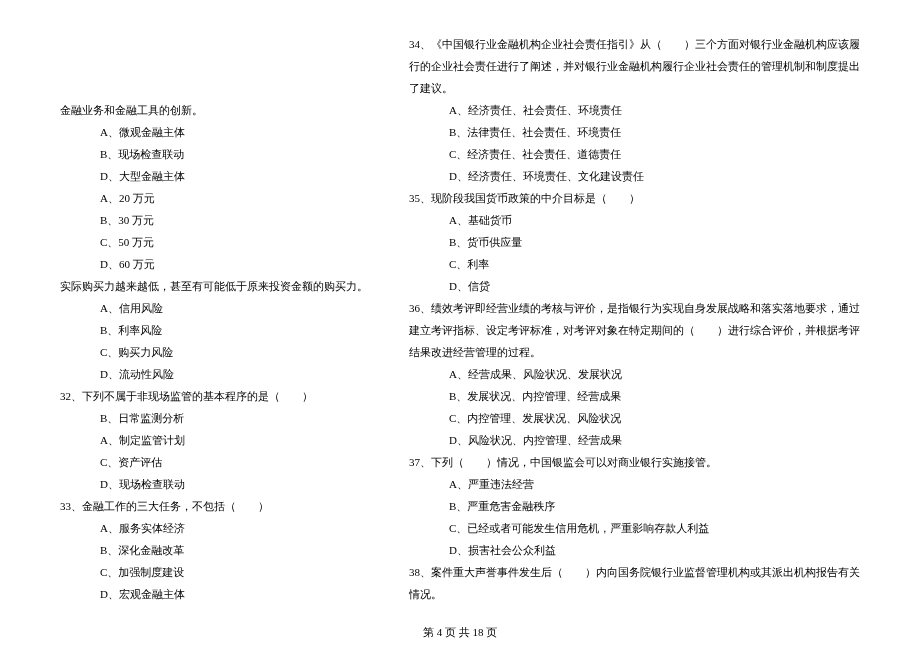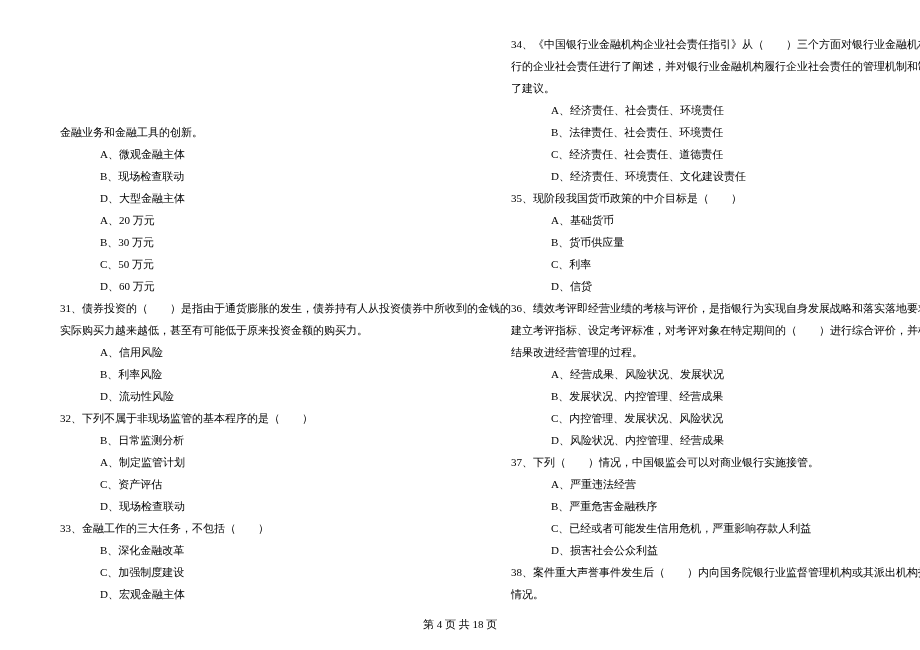--- a/index.html
+++ b/index.html
@@ -21,21 +21,21 @@
     .col {
       flex: 1;
       line-height: 2.0;
     }
     .line { white-space: nowrap; }
     .option { padding-left: 40px; }
     .question { padding-left: 0; }
     .q-continue { padding-left: 0; }
     .footer {
       position: absolute;
-      bottom: 18px;
+      bottom: 10px;
       left: 0;
       width: 100%;
       text-align: center;
       font-size: 11px;
     }
   </style>
 </head>
 <body>
 
 <div class="columns">
@@ -43,33 +43,34 @@
     <div class="line q-continue">金融业务和金融工具的创新。</div>
     <div class="line option">A、微观金融主体</div>
     <div class="line option">B、现场检查联动</div>
     <div class="line option">D、大型金融主体</div>
 
     <div class="line option">A、20 万元</div>
     <div class="line option">B、30 万元</div>
     <div class="line option">C、50 万元</div>
     <div class="line option">D、60 万元</div>
 
-    <div class="line question">31、债券投资的（　　）是指由于通货膨胀的发生，债券持有人从投资债券中所收到的金钱的</div>
     <div class="line q-continue">实际购买力越来越低，甚至有可能低于原来投资金额的购买力。</div>
     <div class="line option">A、信用风险</div>
     <div class="line option">B、利率风险</div>
+    <div class="line option">C、购买力风险</div>
     <div class="line option">D、流动性风险</div>
 
     <div class="line question">32、下列不属于非现场监管的基本程序的是（　　）</div>
     <div class="line option">B、日常监测分析</div>
     <div class="line option">A、制定监管计划</div>
     <div class="line option">C、资产评估</div>
     <div class="line option">D、现场检查联动</div>
 
     <div class="line question">33、金融工作的三大任务，不包括（　　）</div>
+    <div class="line option">A、服务实体经济</div>
     <div class="line option">B、深化金融改革</div>
     <div class="line option">C、加强制度建设</div>
     <div class="line option">D、宏观金融主体</div>
   </div>
 
   <div class="col">
     <div class="line question">34、《中国银行业金融机构企业社会责任指引》从（　　）三个方面对银行业金融机构应该履</div>
     <div class="line q-continue">行的企业社会责任进行了阐述，并对银行业金融机构履行企业社会责任的管理机制和制度提出</div>
     <div class="line q-continue">了建议。</div>
     <div class="line option">A、经济责任、社会责任、环境责任</div>

